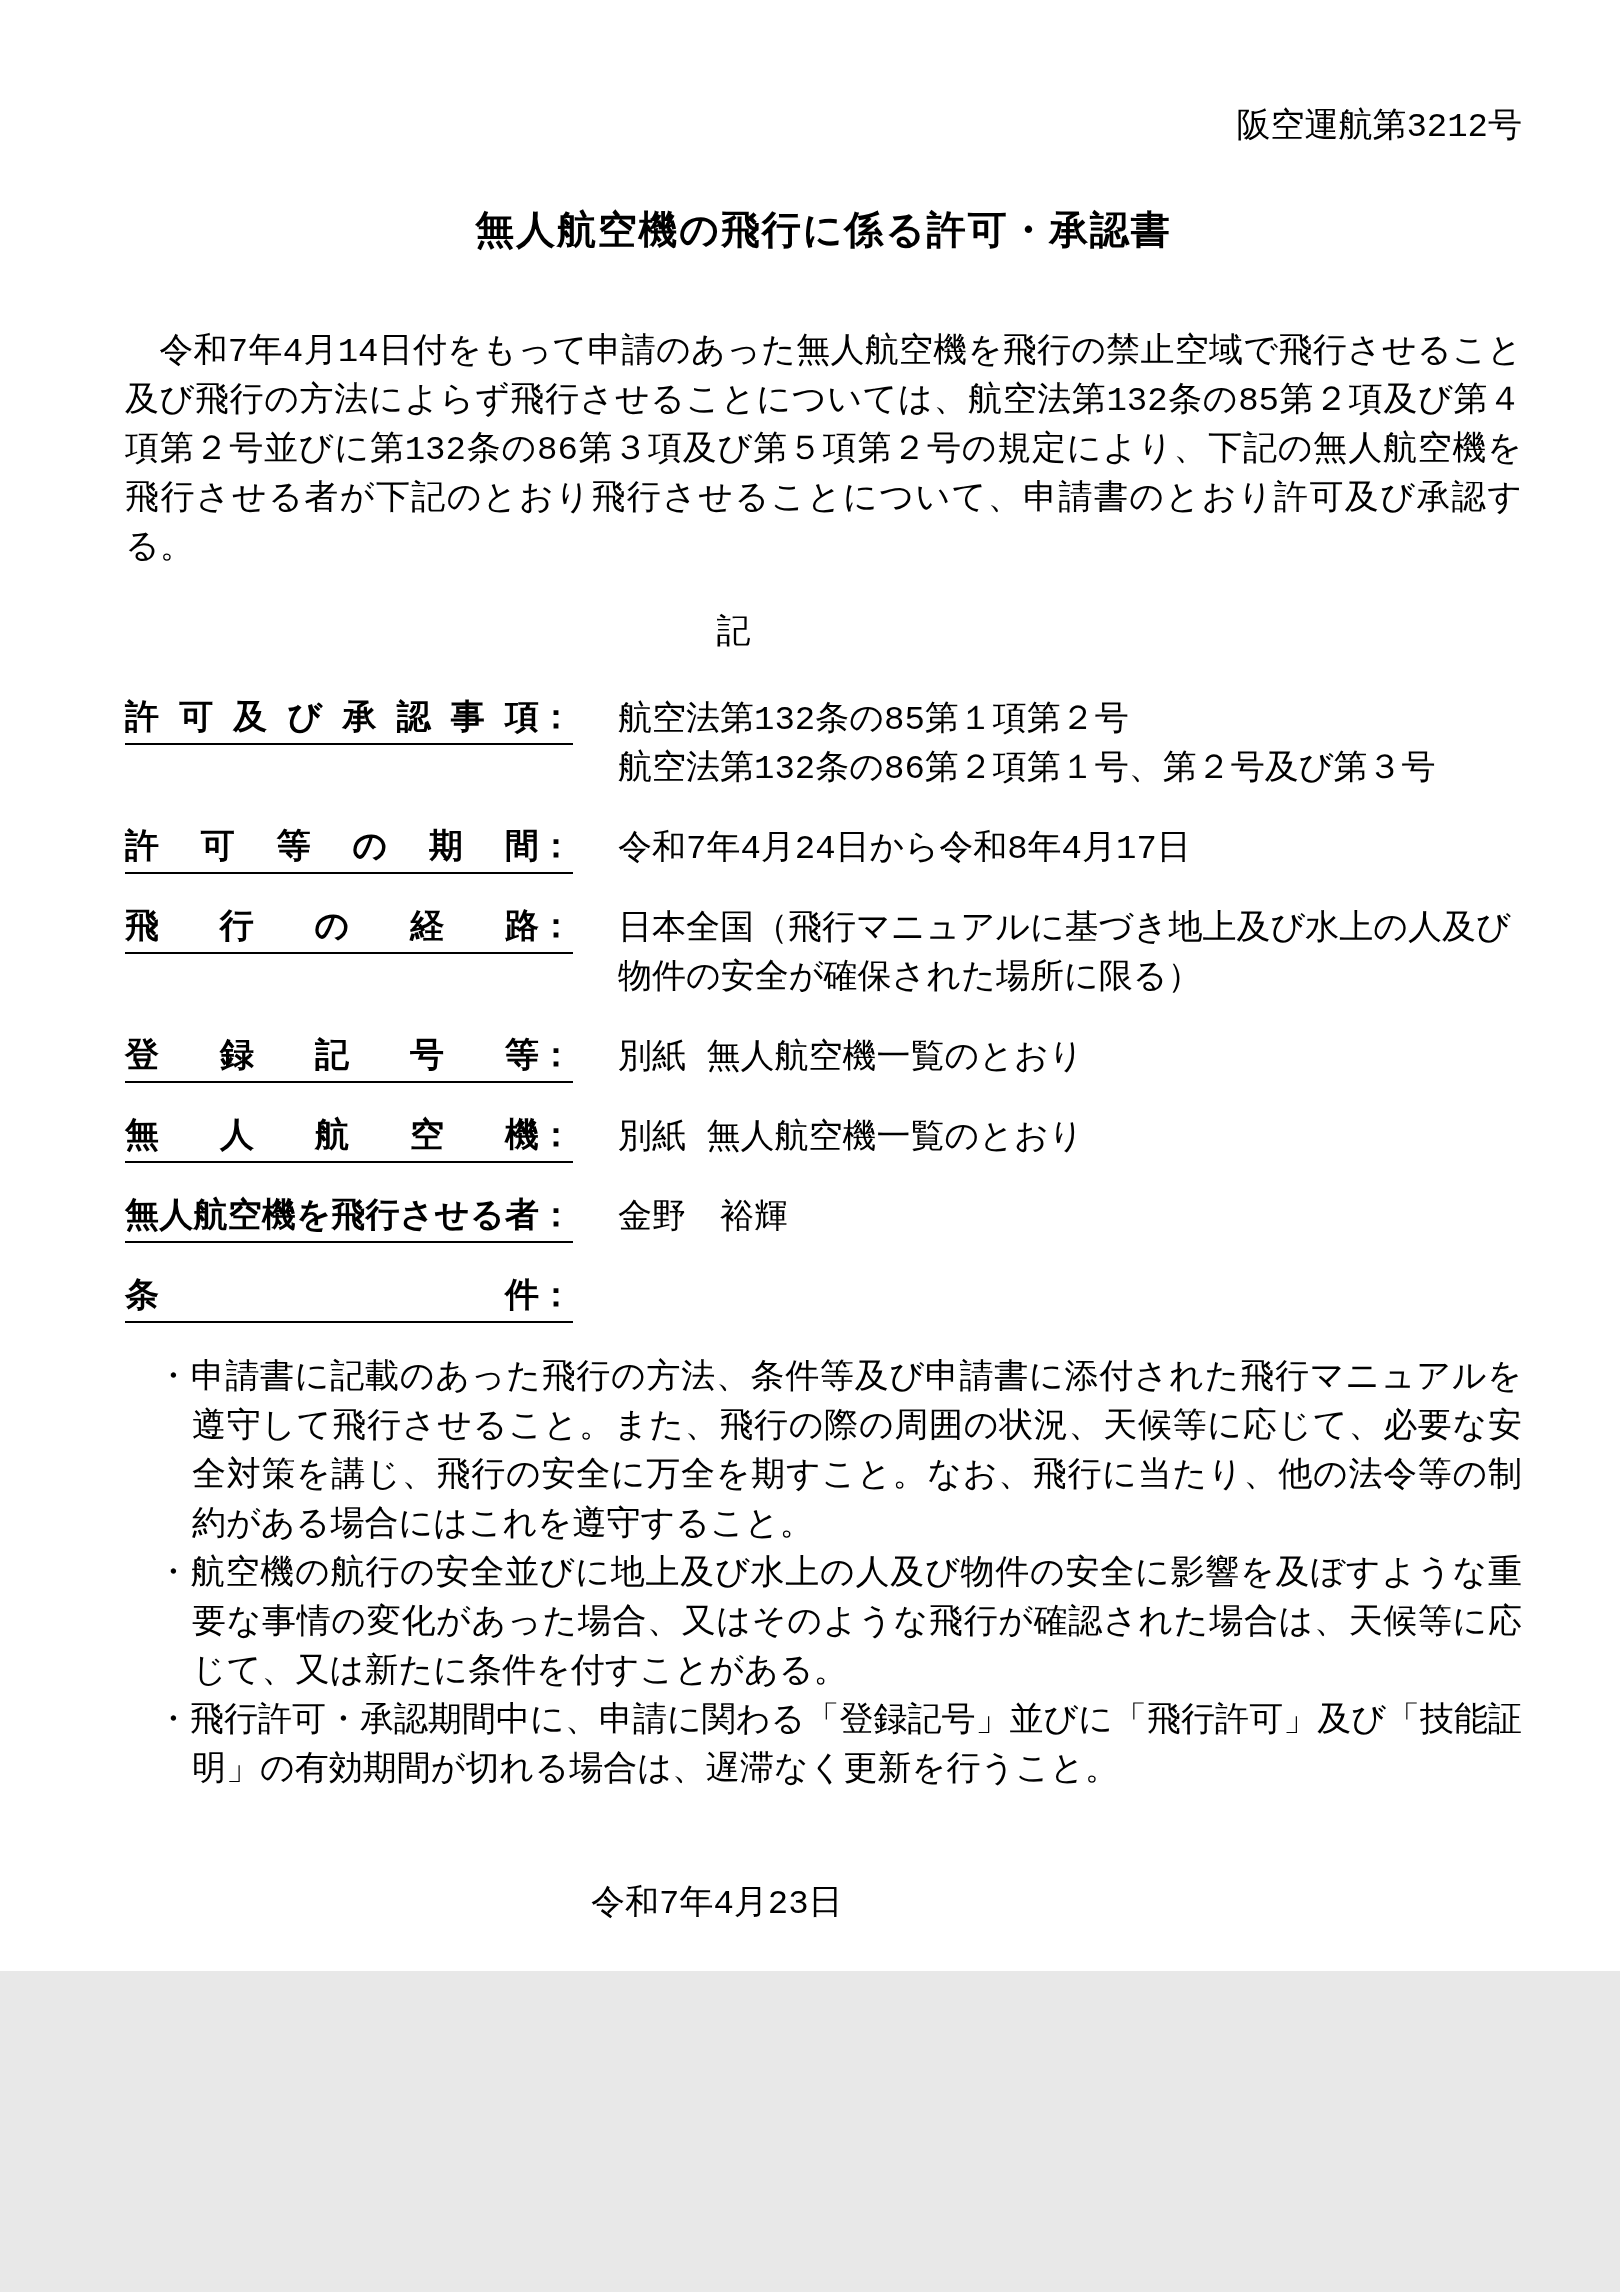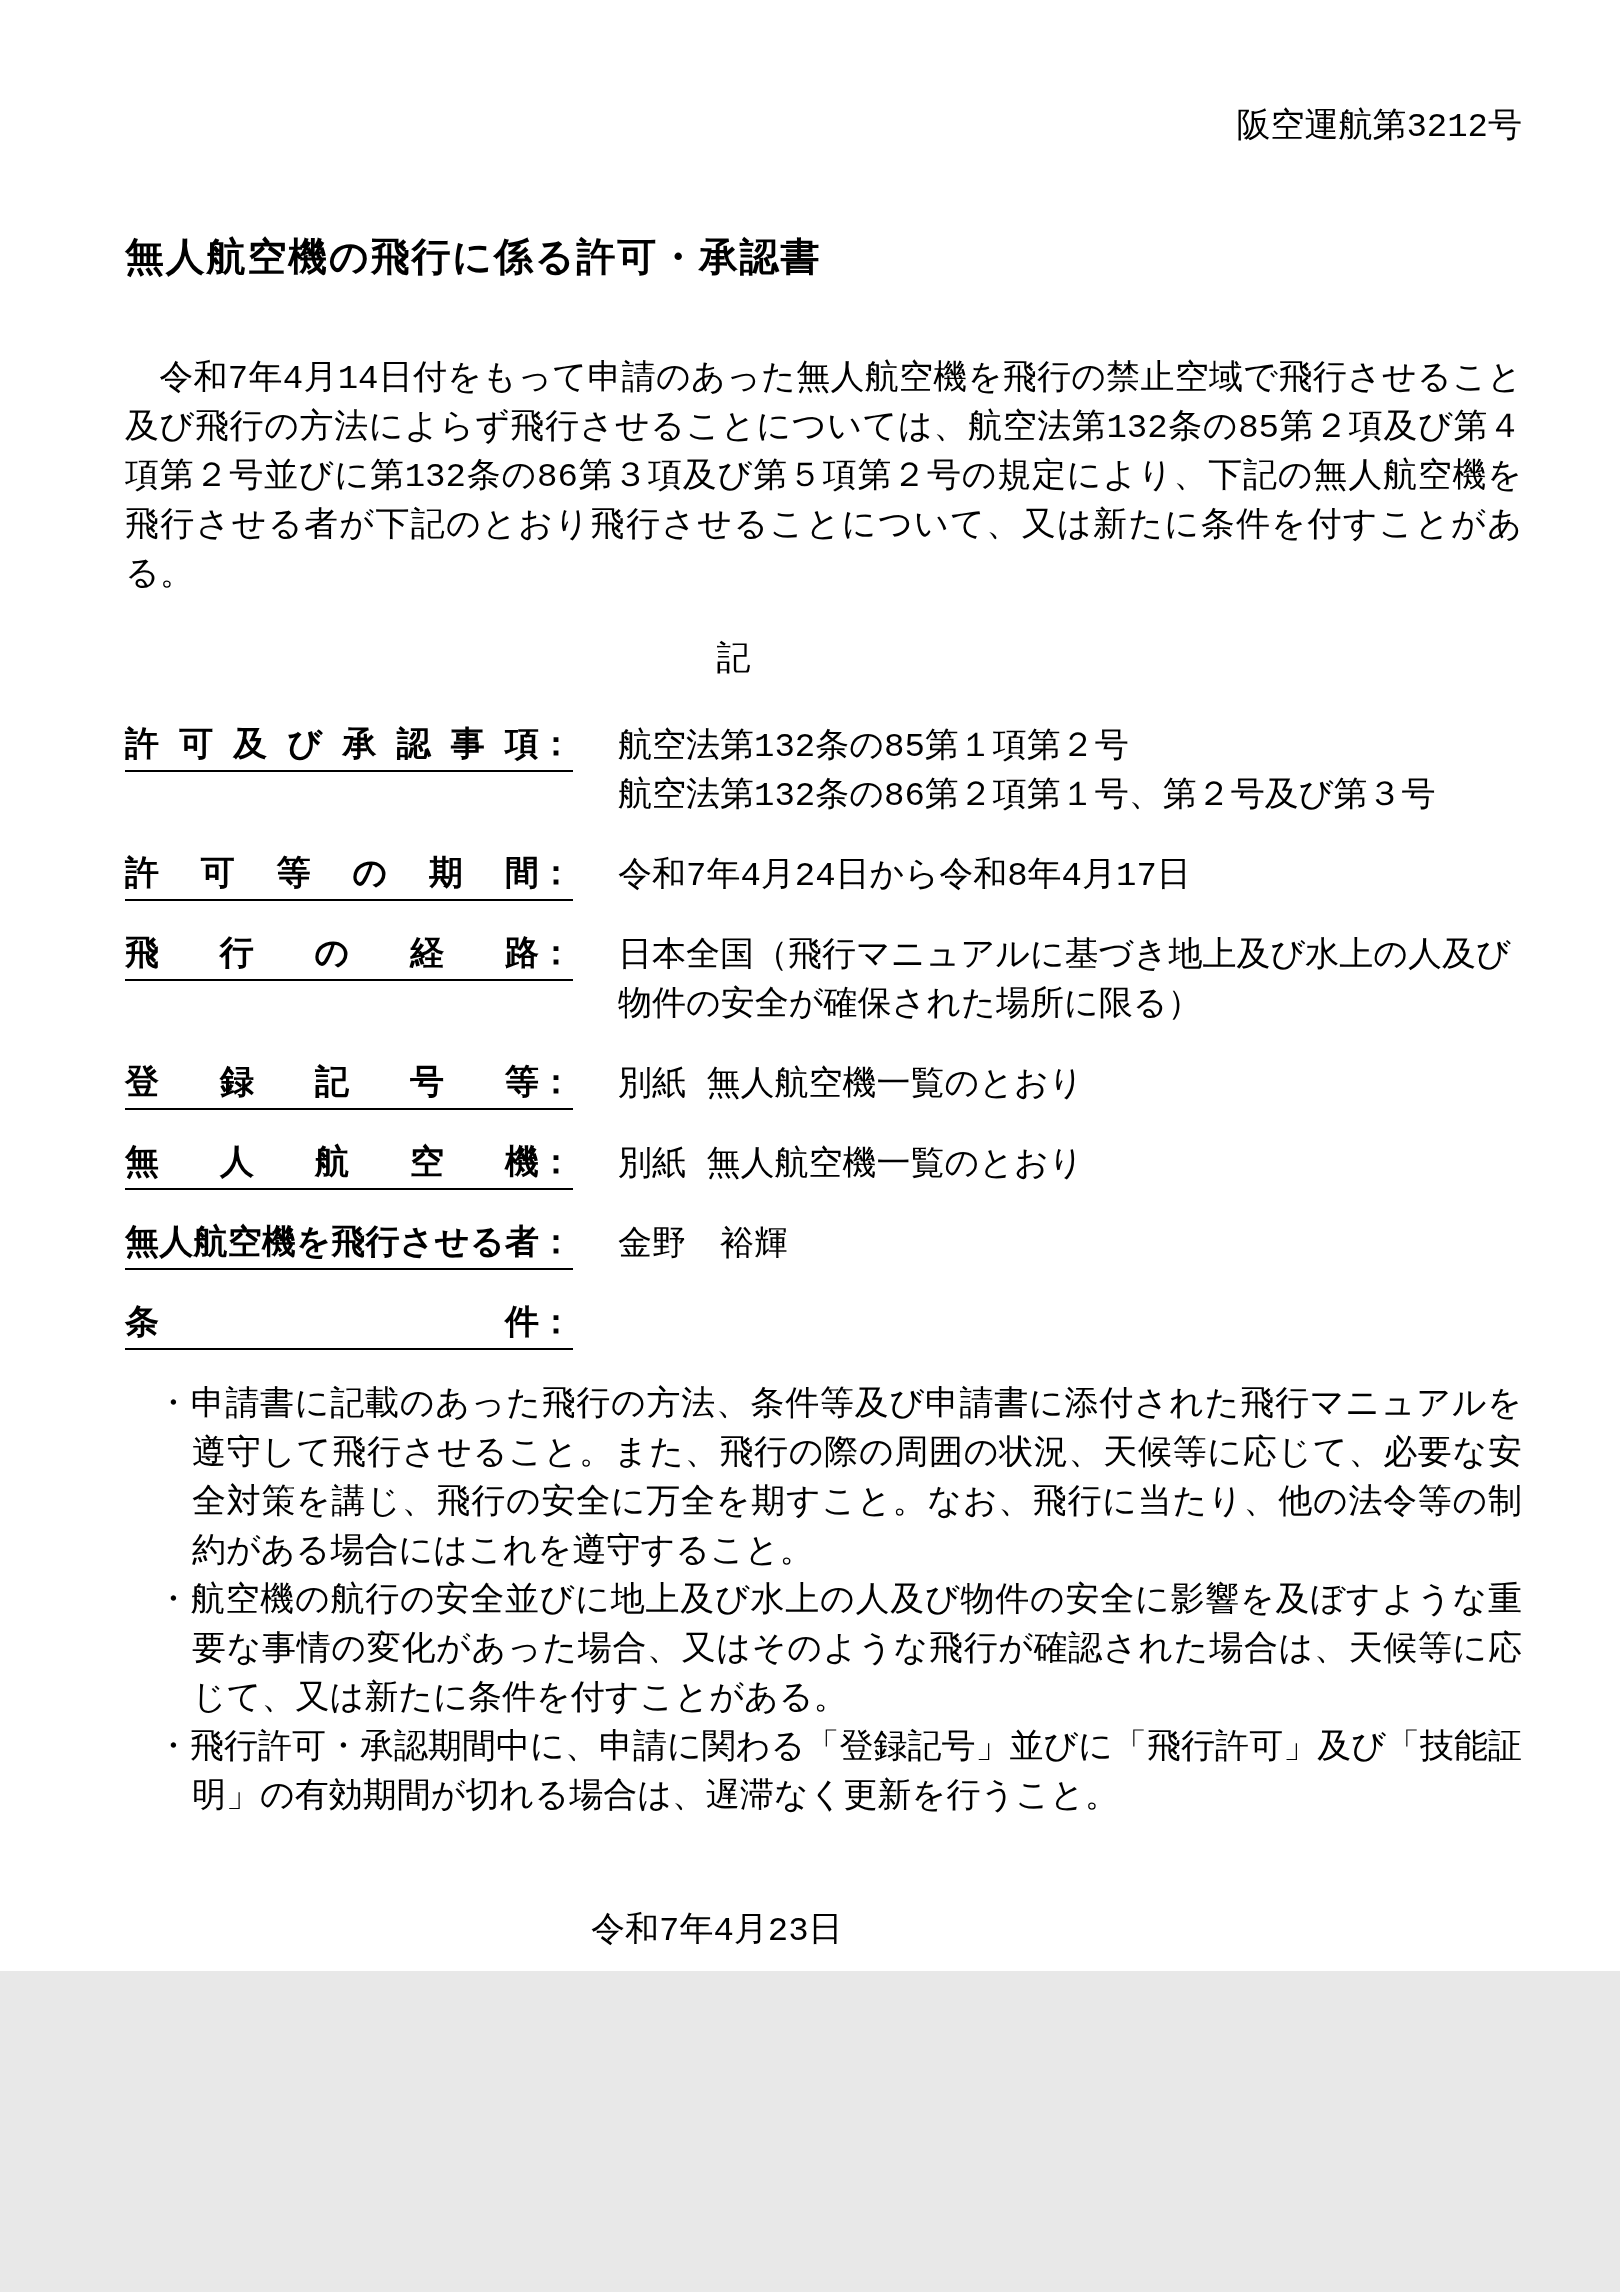--- a/index.html
+++ b/index.html
@@ -18,24 +18,25 @@
     font-size: 34px;
     line-height: 49px;
     box-sizing: border-box;
     padding: 103px 98px 0 125px;
     overflow: hidden;
   }
   .doc-number {
     text-align: right;
   }
   .title {
-    margin: 80px 0 0 0;
+    margin: 53px 0 0 0;
     font-size: 39px;
     line-height: 56px;
     font-weight: bold;
+    text-align: center;
     letter-spacing: 1.8px;
   }
   .addressee {
     margin-top: 72px;
     margin-left: 856px;
   }
   .addressee-person {
     text-indent: 210px;
   }
   .body-paragraph {
@@ -95,21 +96,21 @@
 </style>
 </head>
 <body>
 
 <div class="page" style="background: rgb(255, 255, 255); color: rgb(0, 0, 0);">
   <div class="doc-number">阪空運航第3212号</div>
 
   <h1 class="title">無人航空機の飛行に係る許可・承認書</h1>
 
 
-  <p class="body-paragraph">　令和7年4月14日付をもって申請のあった無人航空機を飛行の禁止空域で飛行させること及び飛行の方法によらず飛行させることについては、航空法第132条の85第２項及び第４項第２号並びに第132条の86第３項及び第５項第２号の規定により、下記の無人航空機を飛行させる者が下記のとおり飛行させることについて、又は新たに条件を付すことがある。</p>
+  <p class="body-paragraph">　令和7年4月14日付をもって申請のあった無人航空機を飛行の禁止空域で飛行させること及び飛行の方法によらず飛行させることについては、航空法第132条の85第２項及び第４項第２号並びに第132条の86第３項及び第５項第２号の規定により、下記の無人航空機を飛行させる者が下記のとおり飛行させることについて、申請書のとおり許可及び承認する。</p>
 
   <div class="record-marker">記</div>
 
   <div class="items">
       <div class="item-row">
         <span class="item-label">
           <span class="label-chars">
             <span>許</span>
             <span>可</span>
             <span>及</span>

